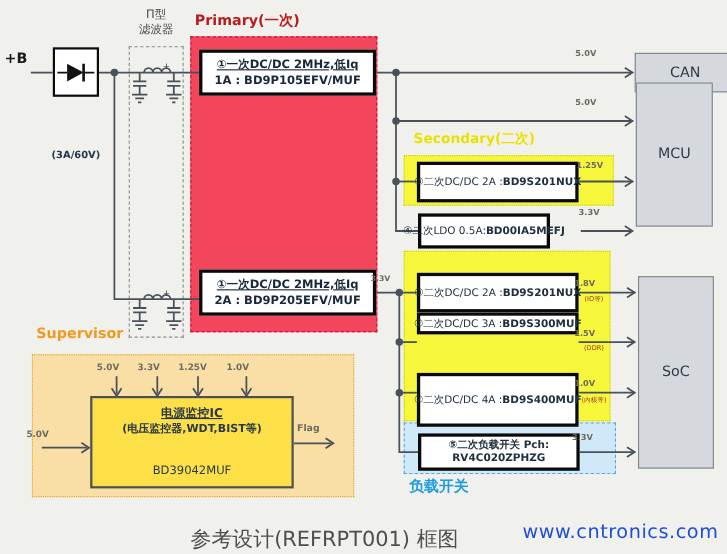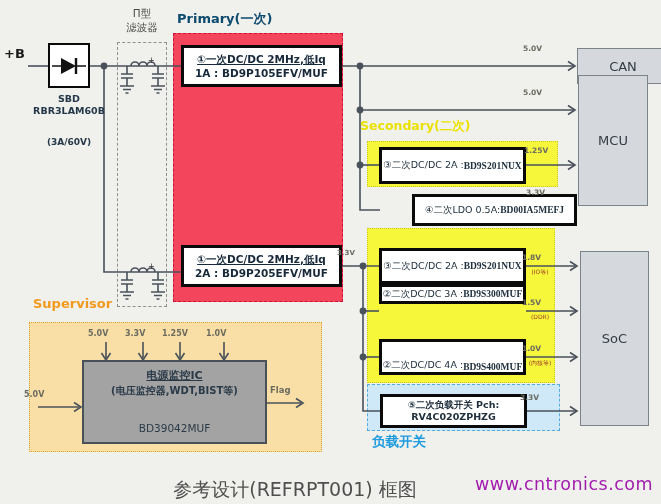--- a/index.html
+++ b/index.html
@@ -14,27 +14,27 @@
   .region.orange{background:#f9dfa6;border:1px dotted #e2a32a;}
   .region.filterbox{border:1px dashed #8f8f8f;}
   
   .pblock{position:absolute;box-sizing:border-box;background:#fff;border:3px solid #0a0a0a;
     display:flex;flex-direction:column;align-items:center;justify-content:center;
     color:#16283a;font-weight:bold;font-size:10.5px;line-height:1.35;white-space:nowrap;}
   .pblock .u{text-decoration:underline;}
   .sblock{position:absolute;box-sizing:border-box;background:#fff;border:3px solid #0a0a0a;
     display:flex;align-items:center;justify-content:center;color:#20303e;font-size:9.5px;
     white-space:nowrap;}
-  .sblock b{font-weight:bold;font-family:Liberation Serif, serif;}
+  .sblock b{font-weight:bold;}
   .lsblock{position:absolute;box-sizing:border-box;background:#fff;border:3px solid #0a0a0a;
     display:flex;flex-direction:column;align-items:center;justify-content:center;
     color:#20303e;font-size:9.5px;font-weight:600;line-height:1.3;white-space:nowrap;}
   .gray{position:absolute;box-sizing:border-box;background:#d5d9dd;border:1.5px solid #7b838b;
     display:flex;align-items:center;justify-content:center;color:#333b44;font-size:13px;}
-  .supblock{position:absolute;box-sizing:border-box;background:#a3a3a3;border:2px solid #4a5058;
+  .supblock{position:absolute;box-sizing:border-box;background:#fde047;border:2px solid #4a5058;
     display:flex;flex-direction:column;align-items:center;justify-content:center;
     color:#2a3a48;text-align:center;line-height:1.4;}
   .supblock .l1{font-size:11px;font-weight:bold;text-decoration:underline;}
   .supblock .l2{font-size:10px;font-weight:bold;}
   .supblock .l3{font-size:10.5px;margin-top:23px;}
   
   .title{position:absolute;font-weight:bold;white-space:nowrap;}
   .vl{position:absolute;font-size:7.5px;font-weight:bold;color:#6b6b60;width:36px;text-align:left;white-space:nowrap;}
   .note{position:absolute;font-size:6px;color:#a04028;width:40px;text-align:center;white-space:nowrap;}
   .small2line{position:absolute;text-align:center;font-weight:bold;color:#25384a;line-height:1.3;}
@@ -118,70 +118,66 @@
   </svg>
 
   <div class="abs" style="left:4px;top:46px;font-size:13px;font-weight:600;color:#1a1a1a;">+B</div>
   <div class="abs" style="left:48px;top:43px;width:42px;height:45px;background:#fff;border:2.5px solid #0a0a0a;display:flex;align-items:center;justify-content:center;">
     <svg width="34" height="24" viewBox="0 0 34 24">
       <path d="M0 12 H9 M25 12 H34" stroke="#111" stroke-width="1.6" fill="none"></path>
       <path d="M9 4 L9 20 L24 12 Z" fill="#111"></path>
       <path d="M24 4 V20" stroke="#111" stroke-width="2.4" fill="none"></path>
     </svg>
   </div>
-  <div class="small2line" style="left:24px;top:93px;width:90px;font-size:9.5px;">
-    <div>SBD</div>
-    <div>RBR3LAM60B</div>
-  </div>
   <div class="small2line" style="left:24px;top:137px;width:90px;font-size:9px;">(3A/60V)</div>
   <div class="abs" style="left:117px;top:7px;width:50px;text-align:center;font-size:10.5px;color:#4a4a4a;line-height:1.3;">
     <div>Π型</div>
     <div>滤波器</div>
   </div>
 
-  <div class="title" style="left:177px;top:10px;font-size:13px;color:#0c4a6e;">Primary(一次)</div>
+  <div class="title" style="left:177px;top:10px;font-size:13px;color:#b91c1c;">Primary(一次)</div>
   <div class="pblock" style="left:181px;top:45px;width:161px;height:42px;">
     <span class="u">①一次DC/DC 2MHz,低Iq</span>
     <span>1A : BD9P105EFV/MUF</span>
   </div>
   <div class="pblock" style="left:181px;top:245px;width:161px;height:42px;">
     <span class="u">①一次DC/DC 2MHz,低Iq</span>
     <span>2A : BD9P205EFV/MUF</span>
   </div>
   <div class="vl" style="left:337px;top:249px;width:26px;font-size:7px;">3.3V</div>
 
-  <div class="title" style="left:360px;top:118px;font-size:12.5px;color:#e8e000;text-shadow:0 0 1px rgba(255,255,255,.9);">Secondary(二次)</div>
+  <div class="title" style="left:376px;top:118px;font-size:12.5px;color:#e8e000;text-shadow:0 0 1px rgba(255,255,255,.9);">Secondary(二次)</div>
 
   <div class="sblock" style="left:379px;top:147px;width:147px;height:37px;">
     <span>③二次DC/DC 2A : </span>
       <b>BD9S201NUX</b>
   </div>
   <div class="vl" style="left:524px;top:146px;">1.25V</div>
 
-  <div class="sblock" style="left:380px;top:194px;width:165px;height:32px;margin-left:32px;">
+  <div class="sblock" style="left:380px;top:194px;width:120px;height:32px;">
     <span>④二次LDO 0.5A: </span>
       <b>BD00IA5MEFJ</b>
   </div>
   <div class="vl" style="left:526px;top:188px;">3.3V</div>
 
   <div class="sblock" style="left:379px;top:248px;width:147px;height:36px;">
     <span>③二次DC/DC 2A : </span>
       <b>BD9S201NUX</b>
   </div>
   <div class="vl" style="left:522px;top:253px;">1.8V</div>
   <div class="note" style="left:520px;top:268px;">(IO等)</div>
 
   <div class="sblock" style="left:379px;top:284px;width:147px;height:20px;">
     <span>②二次DC/DC 3A : </span>
       <b>BD9S300MUF</b>
   </div>
   <div class="vl" style="left:522px;top:298px;">1.5V</div>
   <div class="note" style="left:520px;top:313px;">(DDR)</div>
 
-  <div class="sblock" style="left:379px;top:339px;width:147px;height:36px;align-items:flex-end;">
+  <div class="sblock" style="left:379px;top:339px;width:147px;height:49px;">
     <span>②二次DC/DC 4A : </span>
       <b>BD9S400MUF</b>
   </div>
   <div class="vl" style="left:522px;top:344px;">1.0V</div>
   <div class="note" style="left:520px;top:359px;">(内核等)</div>
 
   <div class="lsblock" style="left:380px;top:394px;width:147px;height:34px;">
     <span>⑤二次负载开关 Pch:</span>
     <span>RV4C020ZPHZG</span>
   </div>
@@ -207,15 +203,15 @@
   <div class="vl" style="left:206px;top:329px;font-size:8px;">1.0V</div>
   <div class="vl" style="left:24px;top:390px;width:30px;font-size:8px;">5.0V</div>
   <div class="vl" style="left:270px;top:385px;font-size:8.5px;">Flag</div>
   <div class="supblock" style="left:82px;top:360px;width:185px;height:84px;">
     <span class="l1">电源监控IC</span>
     <span class="l2">(电压监控器,WDT,BIST等)</span>
     <span class="l3">BD39042MUF</span>
   </div>
 
   <div class="abs" style="left:170px;top:477px;width:250px;text-align:center;font-size:19px;color:#4f4f4f;">参考设计(REFRPT001) 框图</div>
-  <div class="abs" style="left:475px;top:474px;width:185px;font-size:17.5px;color:#a21caf;letter-spacing:.5px;">www.cntronics.com</div>
+  <div class="abs" style="left:475px;top:474px;width:185px;font-size:17.5px;color:#1d4ed8;letter-spacing:.5px;">www.cntronics.com</div>
 
 </div>
 
 </body></html>

